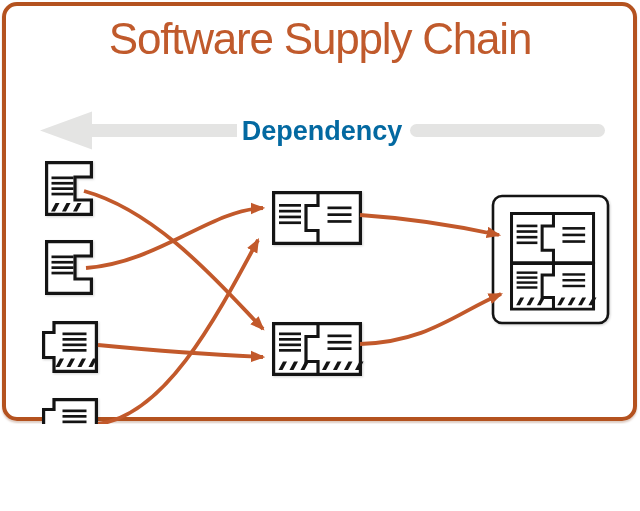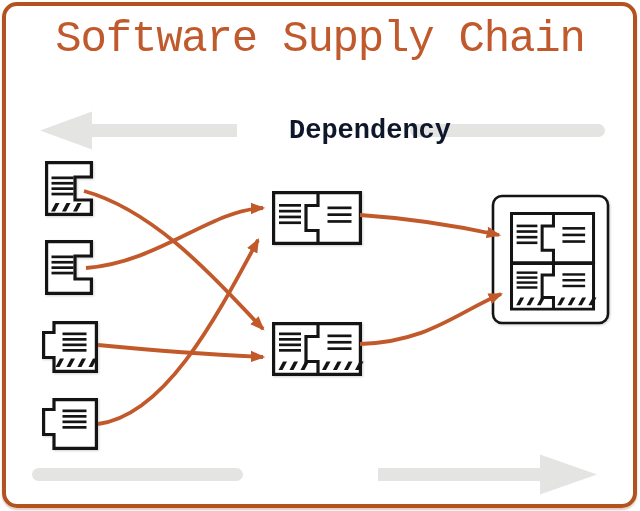--- a/index.html
+++ b/index.html
@@ -1,25 +1,25 @@
 <!DOCTYPE html>
 <html><head>
 <meta charset="utf-8">
 <style>
   html,body{margin:0;padding:0;background:#fff;}
-  #stage{position:relative;width:640px;height:511px;background:#fff;overflow:hidden;
-         font-family:Liberation Mono, monospace;}
+  #stage{position:relative;width:640px;height:424px;background:#fff;overflow:hidden;
+         font-family:Liberation Sans, sans-serif;}
   #frame{position:absolute;left:2px;top:2px;right:3px;bottom:3px;
          border:4.5px solid #b4521f;border-radius:15px;
          box-shadow:0 2px 2px rgba(120,50,15,.25);}
   #title{position:absolute;left:0;right:0;top:14px;text-align:center;
          font-size:44px;font-weight:400;letter-spacing:-1.2px;color:#c05a2c;
          white-space:nowrap;}
   .flow-label{position:absolute;transform:translateX(-50%);white-space:nowrap;
-         font-size:27px;font-weight:bold;color:#0f172a;margin-left:48px;}
+         font-size:27px;font-weight:bold;color:#0369a1;}
   #dep-label{left:322px;top:116px;}
   #asm-label{left:310px;top:459px;}
   svg{position:absolute;left:0;top:0;}
   .ic{fill:#fff;stroke:#141414;stroke-width:3.2;stroke-linejoin:miter;}
   .icl{fill:none;stroke:#141414;stroke-width:3.2;stroke-linejoin:miter;}
   .icthin{fill:#fff;stroke:#141414;stroke-width:2.6;}
   .gray{fill:#e4e4e3;}
   .edge{fill:none;stroke:#c2592b;stroke-width:3.8;}
   .shadow{filter:drop-shadow(1px 1.5px 1px rgba(0,0,0,.18));}
 </style>

